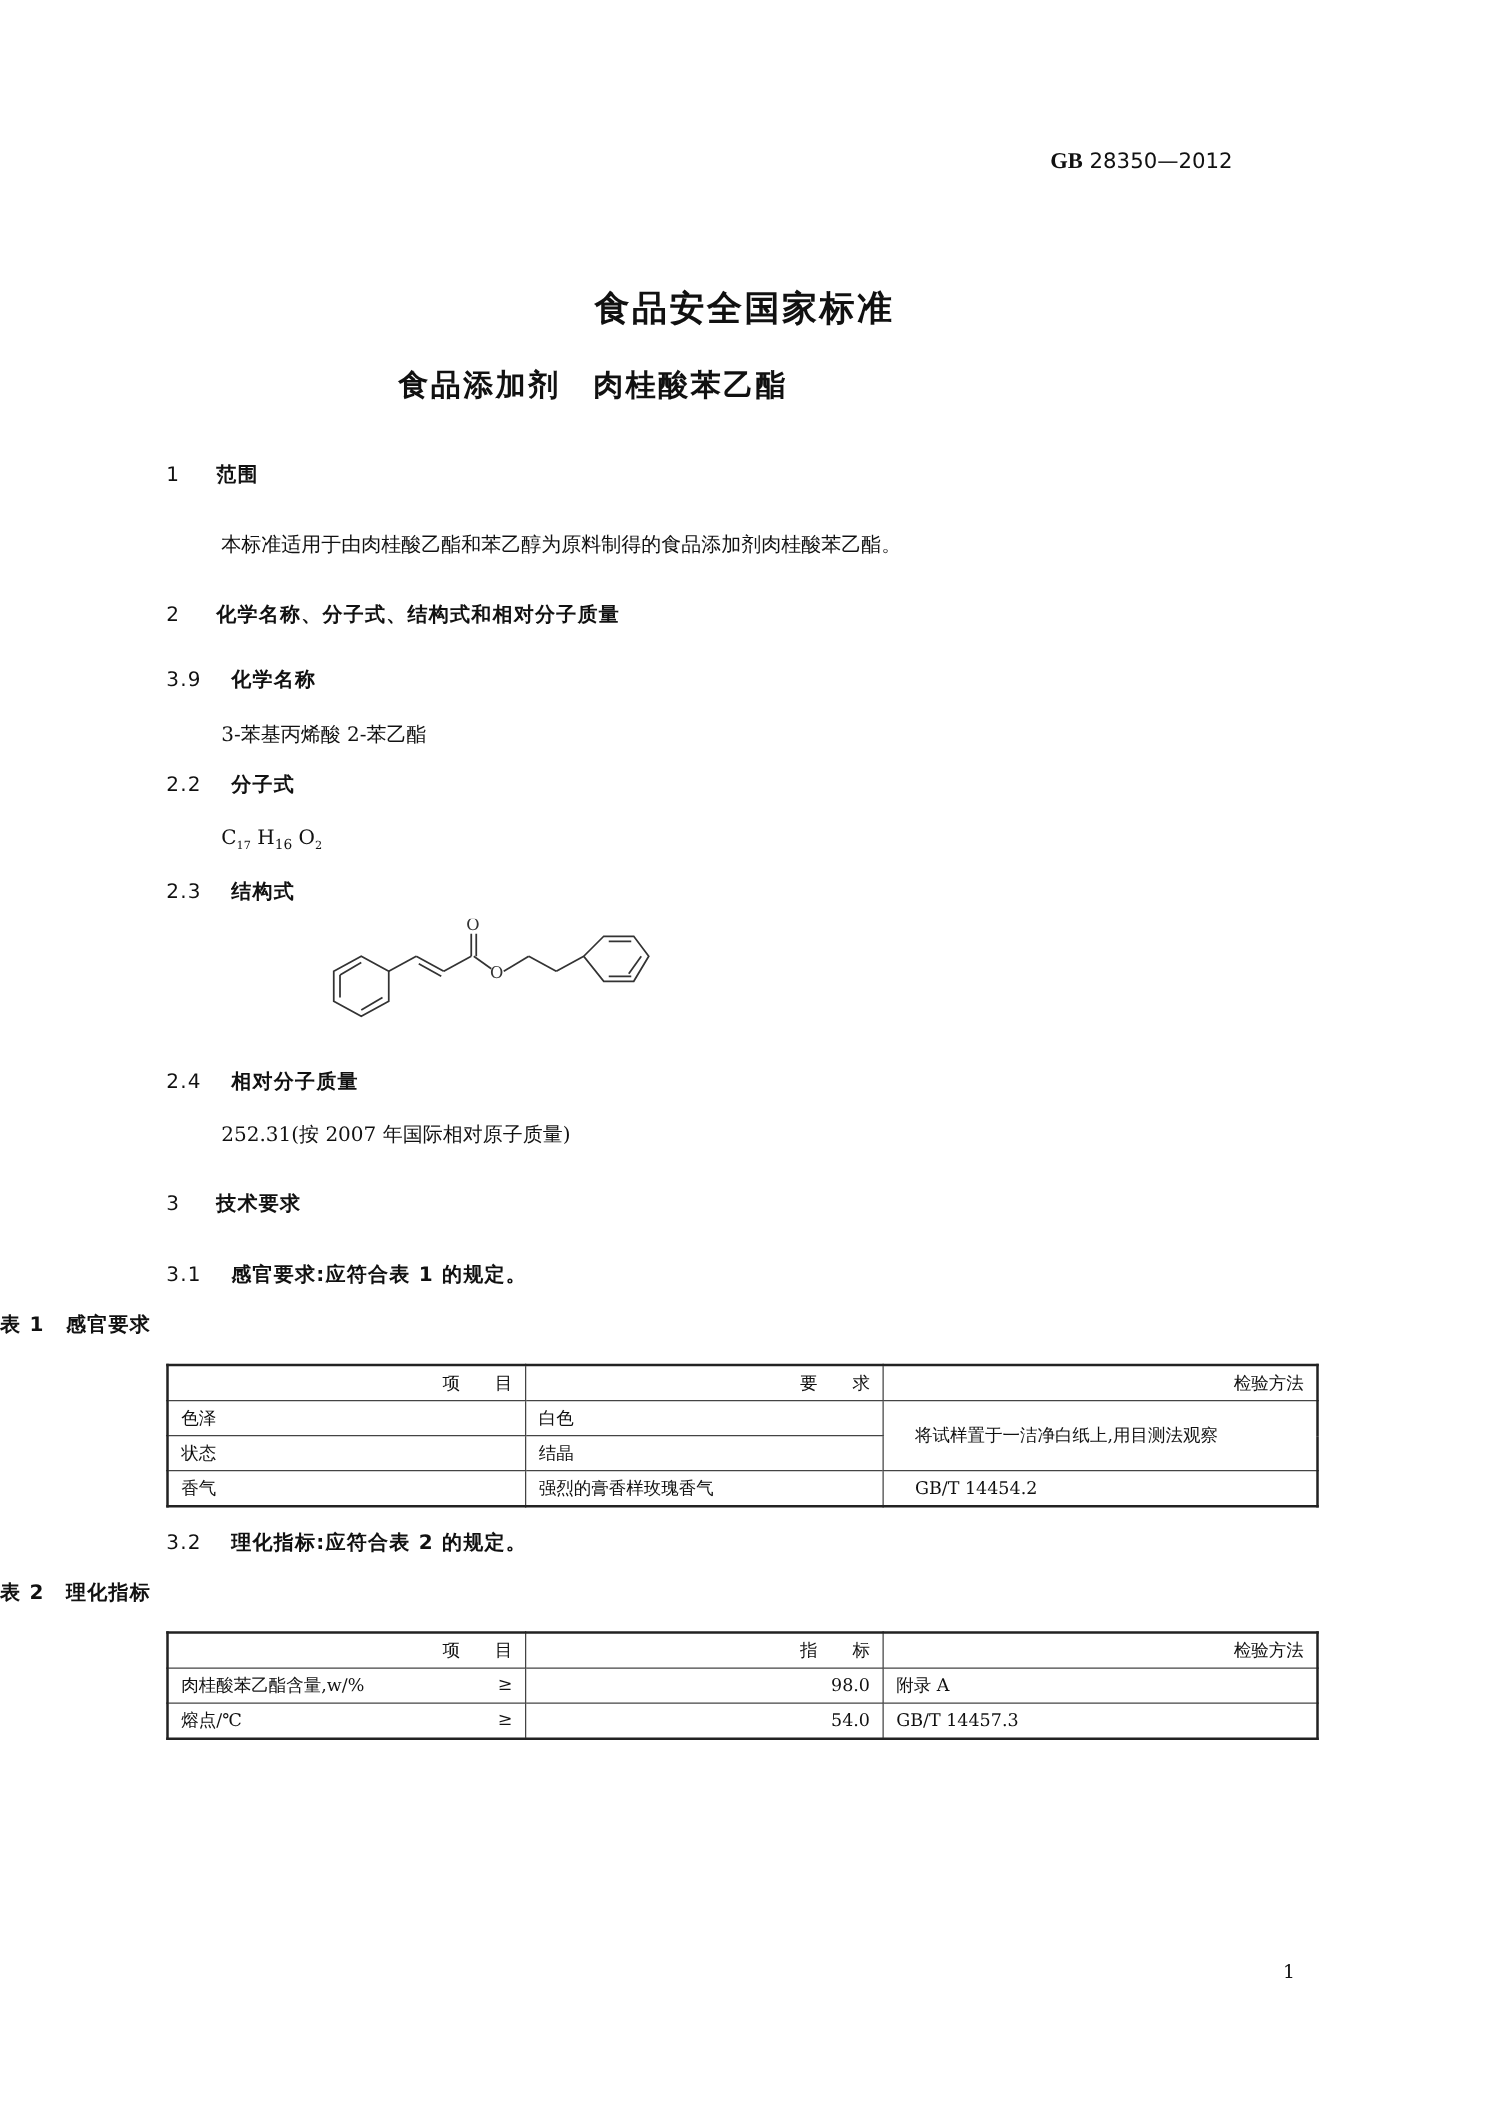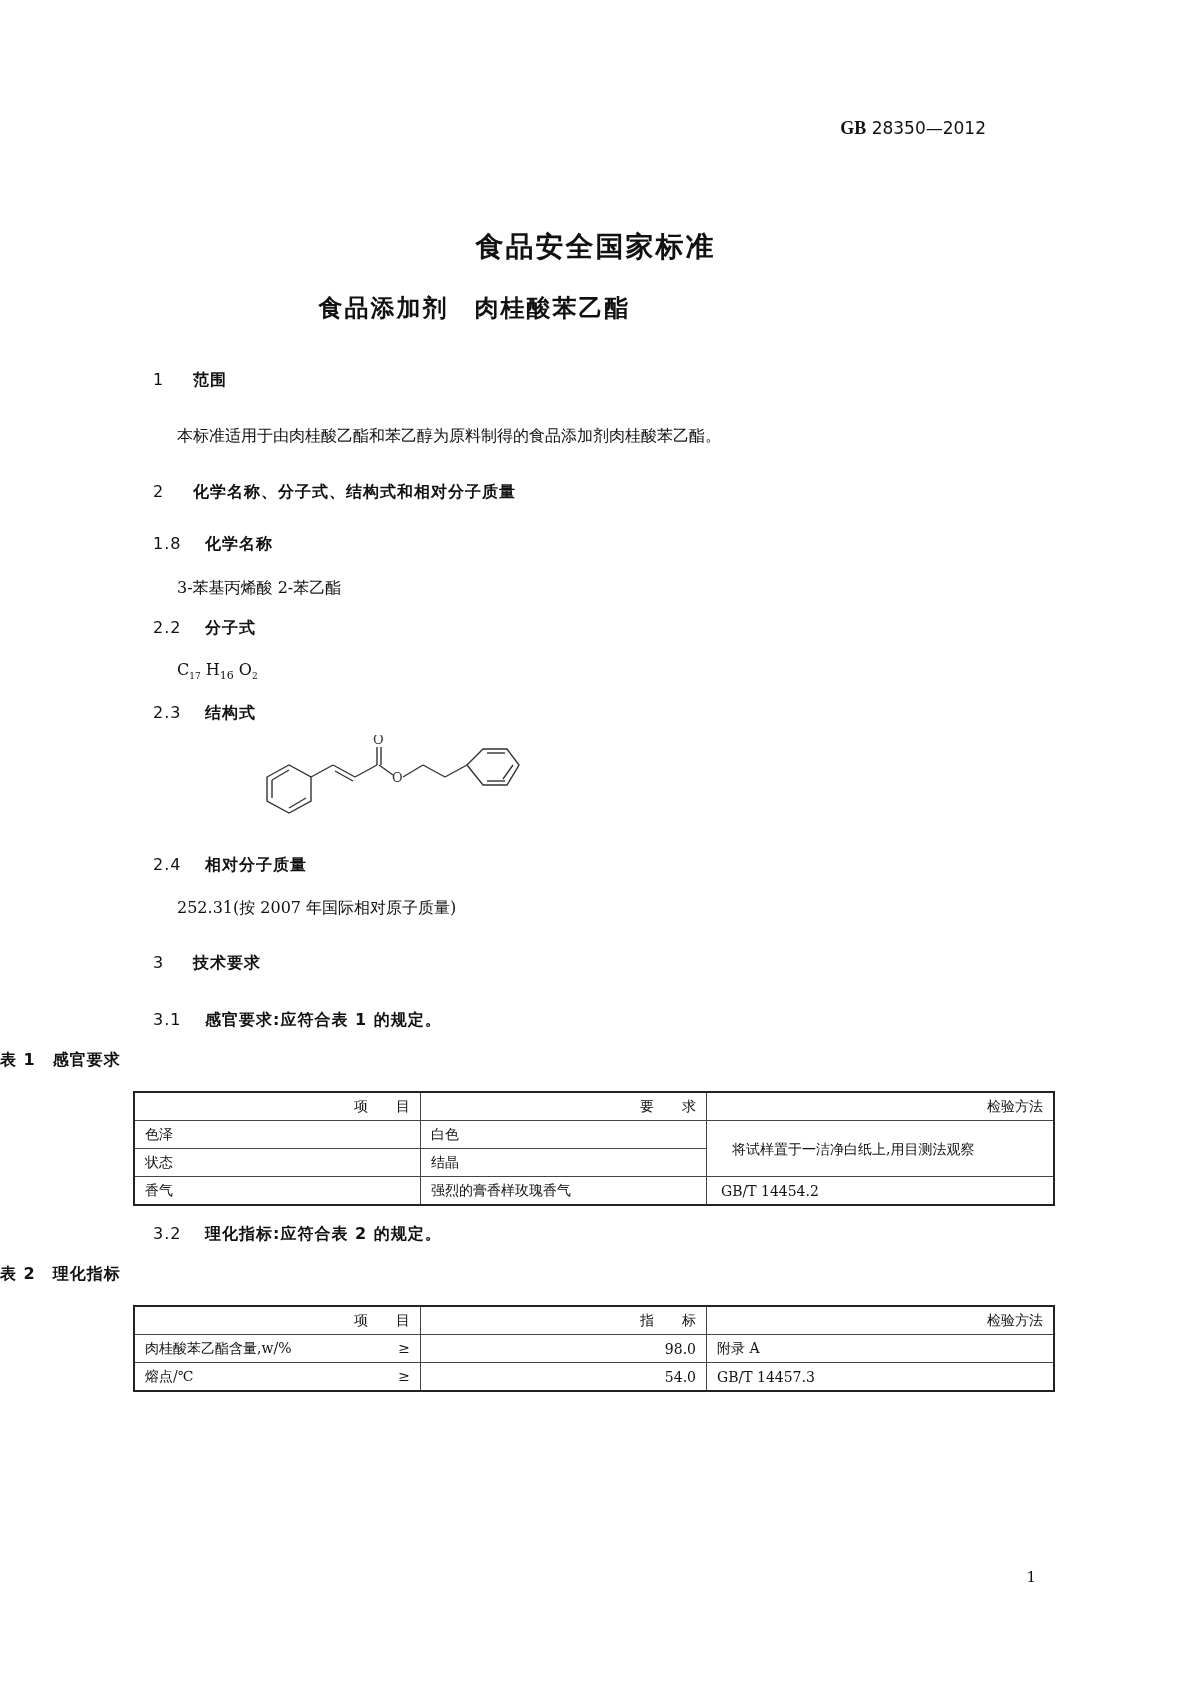--- a/index.html
+++ b/index.html
@@ -2,21 +2,21 @@
 <html><head>
 <meta charset="utf-8">
 <style>
   html, body { margin: 0; padding: 0; background: #ffffff; }
   body { width: 1191px; height: 1684px; position: relative; font-family: "DejaVu Serif", serif; color: #111; overflow: hidden; }
   .abs { position: absolute; }
   .hdr-code { right: 205px; top: 118px; font-size: 17px; font-family: "DejaVu Sans", sans-serif; }
   .hdr-code b { font-family: "Liberation Serif", serif; font-weight: bold; font-size: 18px; }
   .title1 { left: 0; width: 1191px; top: 228px; text-align: center; font-size: 28px; font-family: "DejaVu Sans", sans-serif; font-weight: bold; letter-spacing: 2px; }
   .title2 { left: 0; width: 949px; top: 292px; text-align: center; font-size: 24px; font-family: "DejaVu Sans", sans-serif; font-weight: bold; letter-spacing: 2px; }
-  .h { font-family: "DejaVu Sans", sans-serif; font-weight: bold; font-size: 16px; letter-spacing: 1px; margin-left: 20px; }
+  .h { font-family: "DejaVu Sans", sans-serif; font-weight: bold; font-size: 16px; letter-spacing: 1px; }
   .num { display: inline-block; width: 40px; font-weight: normal; }
   .num2 { display: inline-block; width: 52px; font-weight: normal; }
   .p { font-size: 16px; font-family: "DejaVu Serif", serif; }
   .cap { left: 0; width: 1191px; text-align: left; font-size: 16px; font-family: "DejaVu Sans", sans-serif; font-weight: bold; letter-spacing: 1px; }
   table { border-collapse: collapse; font-size: 14px; font-family: "DejaVu Serif", serif; }
   table.t { position: absolute; left: 133px; width: 922px; border: 2px solid #222; }
   table.t td { border: 1px solid #444; height: 27px; padding: 0 10px; vertical-align: middle; }
   .c { text-align: right; }
   .pg { right: 155px; top: 1568px; font-size: 15px; }
   .op { float: right; }
@@ -27,21 +27,21 @@
 <div class="abs hdr-code"><b>GB</b> <span>28350—2012</span></div>
 
 <div class="abs title1">食品安全国家标准</div>
 <div class="abs title2">食品添加剂　肉桂酸苯乙酯</div>
 
 <div class="abs h" style="left:133px;top:370px;"><span class="num">1</span><span>范围</span></div>
 <div class="abs p" style="left:177px;top:426px;">本标准适用于由肉桂酸乙酯和苯乙醇为原料制得的食品添加剂肉桂酸苯乙酯。</div>
 
 <div class="abs h" style="left:133px;top:482px;"><span class="num">2</span><span>化学名称、分子式、结构式和相对分子质量</span></div>
 
-<div class="abs h" style="left:133px;top:534px;"><span class="num2">1.8</span><span>化学名称</span></div>
+<div class="abs h" style="left:133px;top:534px;"><span class="num2">3.9</span><span>化学名称</span></div>
 <div class="abs p" style="left:177px;top:578px;">3-苯基丙烯酸 2-苯乙酯</div>
 
 <div class="abs h" style="left:133px;top:618px;"><span class="num2">2.2</span><span>分子式</span></div>
 <div class="abs p" style="left:177px;top:660px;">
   <span>C</span><sub style="font-size:9px">17</sub>
   <span>H</span><sub style="font-size:11px">16</sub>
   <span>O</span><sub style="font-size:9px">2</sub>
 </div>
 
 <div class="abs h" style="left:133px;top:703px;"><span class="num2">2.3</span><span>结构式</span></div>
@@ -93,21 +93,21 @@
     <td>白色</td>
     <td rowspan="2" style="line-height:26px;padding-left:25px;text-indent:0">将试样置于一洁净白纸上,用目测法观察</td>
   </tr>
   <tr>
     <td>状态</td>
     <td>结晶</td>
   </tr>
   <tr>
     <td>香气</td>
     <td>强烈的膏香样玫瑰香气</td>
-    <td style="padding-left:14px">GB/T 14454.2</td>
+    <td style="padding-left:25px">GB/T 14454.2</td>
   </tr>
 </tbody>
   </table>
 
 <div class="abs h" style="left:133px;top:1224px;"><span class="num2">3.2</span><span>理化指标:应符合表 2 的规定。</span></div>
 
 <div class="abs cap" style="top:1264px;">表 2　理化指标</div>
 
 <table class="t" style="top:1305px;">
   <tbody>

